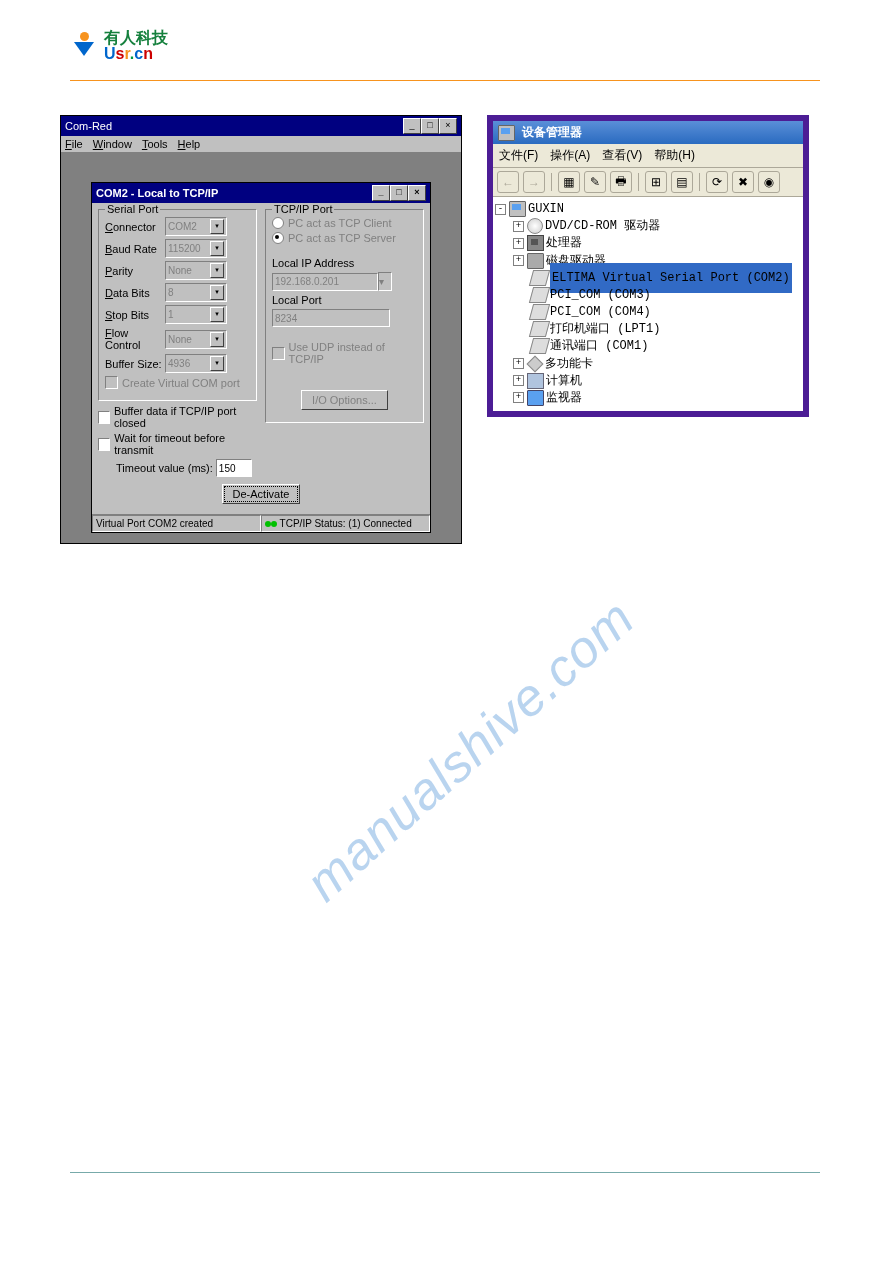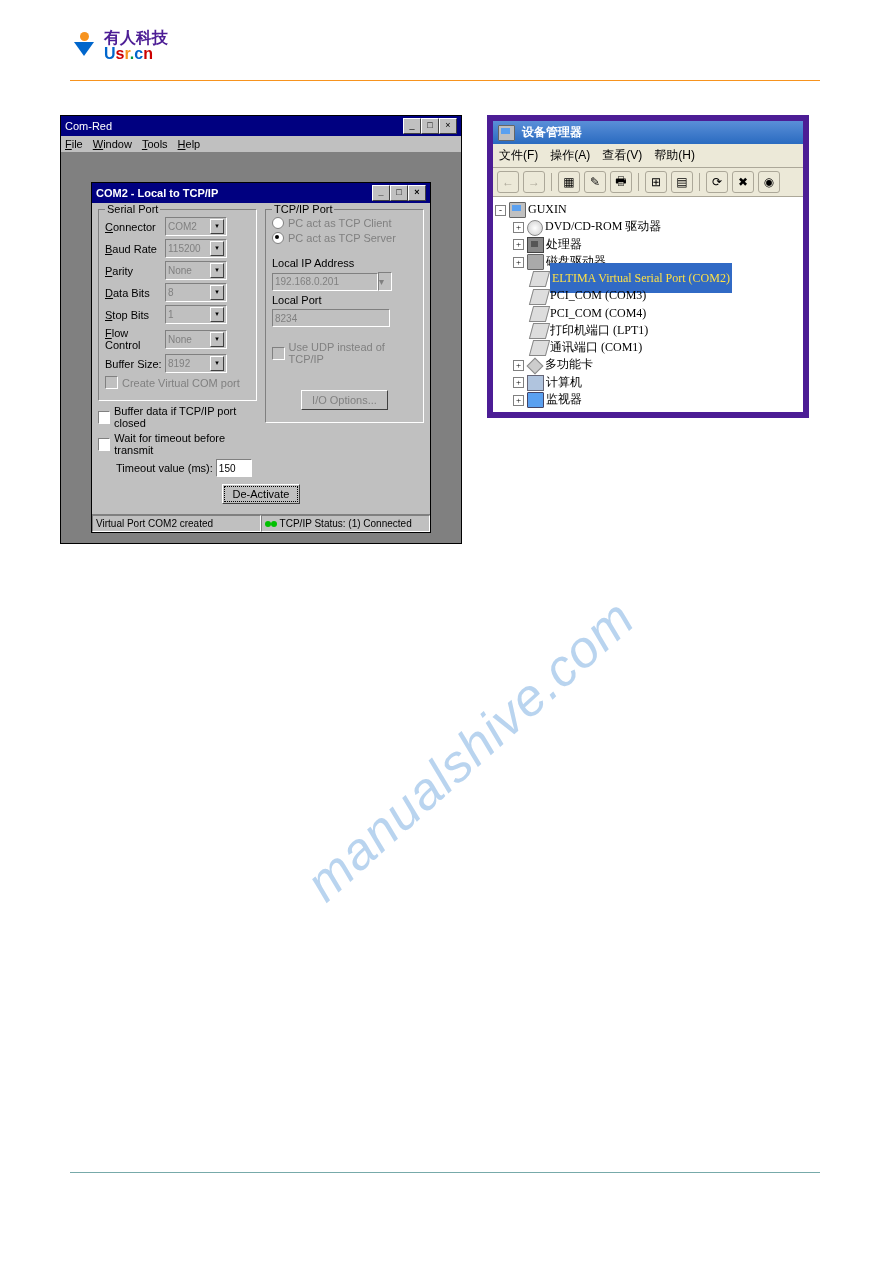--- a/index.html
+++ b/index.html
@@ -2,21 +2,21 @@
 <html><head>
 <meta charset="utf-8">
 <style>
 html,body{margin:0;padding:0;font-family:Tahoma,Arial,sans-serif;font-size:11px;background:#fff;color:#000}
 .page{width:893px;height:1263px;position:relative;background:#fff}
 .header{position:absolute;top:30px;left:70px;display:flex;align-items:center;gap:6px}
 .header .man{width:28px;height:28px;position:relative}
 .header .head{width:9px;height:9px;border-radius:50%;background:#f7931e;position:absolute;left:10px;top:0}
 .header .body{width:0;height:0;position:absolute;left:4px;top:10px;border-left:10px solid transparent;border-right:10px solid transparent;border-top:14px solid #0066cc}
 .header .txt{font-size:16px;font-weight:bold;line-height:1}
-.header .cn{color:#4c1d95}
+.header .cn{color:#15803d}
 .header .usr-u{color:#0066cc}
 .header .usr-s{color:#cc0000}
 .header .usr-r{color:#f7931e}
 .header .usr-dot{color:#009944}
 .header .usr-c{color:#0066cc}
 .header .usr-n{color:#cc0000}
 .hdr-line{position:absolute;left:70px;top:80px;width:750px;height:0;border-top:1px solid #f7931e}
 .content{position:absolute;left:60px;top:115px;display:flex;align-items:flex-start;gap:25px}
 .outerwin{width:400px;background:#c0c0c0;border:1px solid #000}
 .tb{background:#000080;color:#fff;font-size:11px;padding:2px 4px;display:flex;align-items:center;justify-content:space-between}
@@ -53,36 +53,36 @@
 .dot{width:6px;height:6px;border-radius:50%;display:inline-block;vertical-align:middle}
 .dot.g{background:#00c000}
 
 .dm{width:310px;border:6px solid #4c1d95}
 .dmtb{background:linear-gradient(#5a8fd8,#2a6bc0);color:#fff;padding:3px 5px;font-size:12px;font-weight:bold;display:flex;align-items:center;gap:5px}
 .dmmenu{background:#ece9d8;padding:3px 6px;font-size:12px;display:flex;gap:12px;border-bottom:1px solid #aca899}
 .dmtoolbar{background:#ece9d8;padding:3px 4px;display:flex;align-items:center;gap:4px;border-bottom:1px solid #aca899}
 .tbtn{width:20px;height:20px;border:1px solid #aca899;display:flex;align-items:center;justify-content:center;font-size:12px;background:#ece9d8;border-radius:3px}
 .tbtn.dis{color:#aca899}
 .sep{width:1px;height:18px;background:#aca899;margin:0 2px}
-.tree{background:#fff;padding:4px 2px;font-family:Liberation Serif, serif;font-size:12px;line-height:17px}
+.tree{background:#fff;padding:4px 2px;font-family:Liberation Mono, monospace;font-size:12px;line-height:17px}
 .tn{white-space:nowrap}
 .pm{width:9px;height:9px;border:1px solid #808080;display:inline-flex;align-items:center;justify-content:center;font-size:9px;line-height:7px;background:#fff;margin-right:3px;vertical-align:middle}
 .ic{width:15px;height:14px;display:inline-block;vertical-align:middle;margin-right:2px;position:relative}
 .ic.pc{background:#c0c0c0;border:1px solid #666;border-radius:1px}
 .ic.pc::after{content:"";position:absolute;left:2px;top:2px;width:9px;height:6px;background:#5aa0f0}
 .ic.cd{width:14px;height:14px;border-radius:50%;background:radial-gradient(#fff,#ccc);border:1px solid #888}
 .ic.ide{background:#999;border:1px solid #555}
 .ic.cpu{background:#888;border:1px solid #444}
 .ic.cpu::after{content:"";position:absolute;left:3px;top:3px;width:7px;height:6px;background:#555}
 .ic.disk{background:#aaa;border:1px solid #666;border-radius:1px}
 .ic.port{background:#ddd;border:1px solid #888;transform:skewX(-15deg)}
 .ic.mf{background:#ccc;border:1px solid #888;transform:rotate(45deg);width:10px;height:10px;margin:2px 4px 2px 2px}
 .ic.comp{background:#b0c4de;border:1px solid #667}
 .ic.mon{background:#5aa0f0;border:1px solid #446;border-radius:1px}
-.sel2{background:#316ac5;color:#fde047;padding:8px 2px}
+.sel2{background:#316ac5;color:#000000;padding:8px 2px}
 .ind{display:inline-block}
 .i1{width:18px}.i2{width:36px}
 .wm{position:absolute;font-size:52px;font-style:italic;color:rgba(100,160,220,0.45);transform:rotate(-42deg);pointer-events:none;font-weight:400;letter-spacing:1px}
 .ftr-line{position:absolute;left:70px;bottom:90px;width:750px;border-top:1px solid #7aa}
 </style>
 </head>
 <body>
 
 <div class="page">
   <div class="header">
@@ -170,21 +170,21 @@
                   <div class="row">
                       <span class="lbl"><u>F</u>low Control</span>
                       <span class="sel">
                         <span>None</span>
                         <span class="ar">▾</span>
                       </span>
                     </div>
                   <div class="row">
                       <span class="lbl">Buffer Size:</span>
                       <span class="sel">
-                        <span>8192</span>
+                        <span>4936</span>
                         <span class="ar">▾</span>
                       </span>
                     </div>
                   <div class="row gray">
                       <span class="chk dis"></span>
                       <span>Create Virtual COM port</span>
                     </div>
                 </div>
                 <div class="row">
                     <span class="chk"></span>

